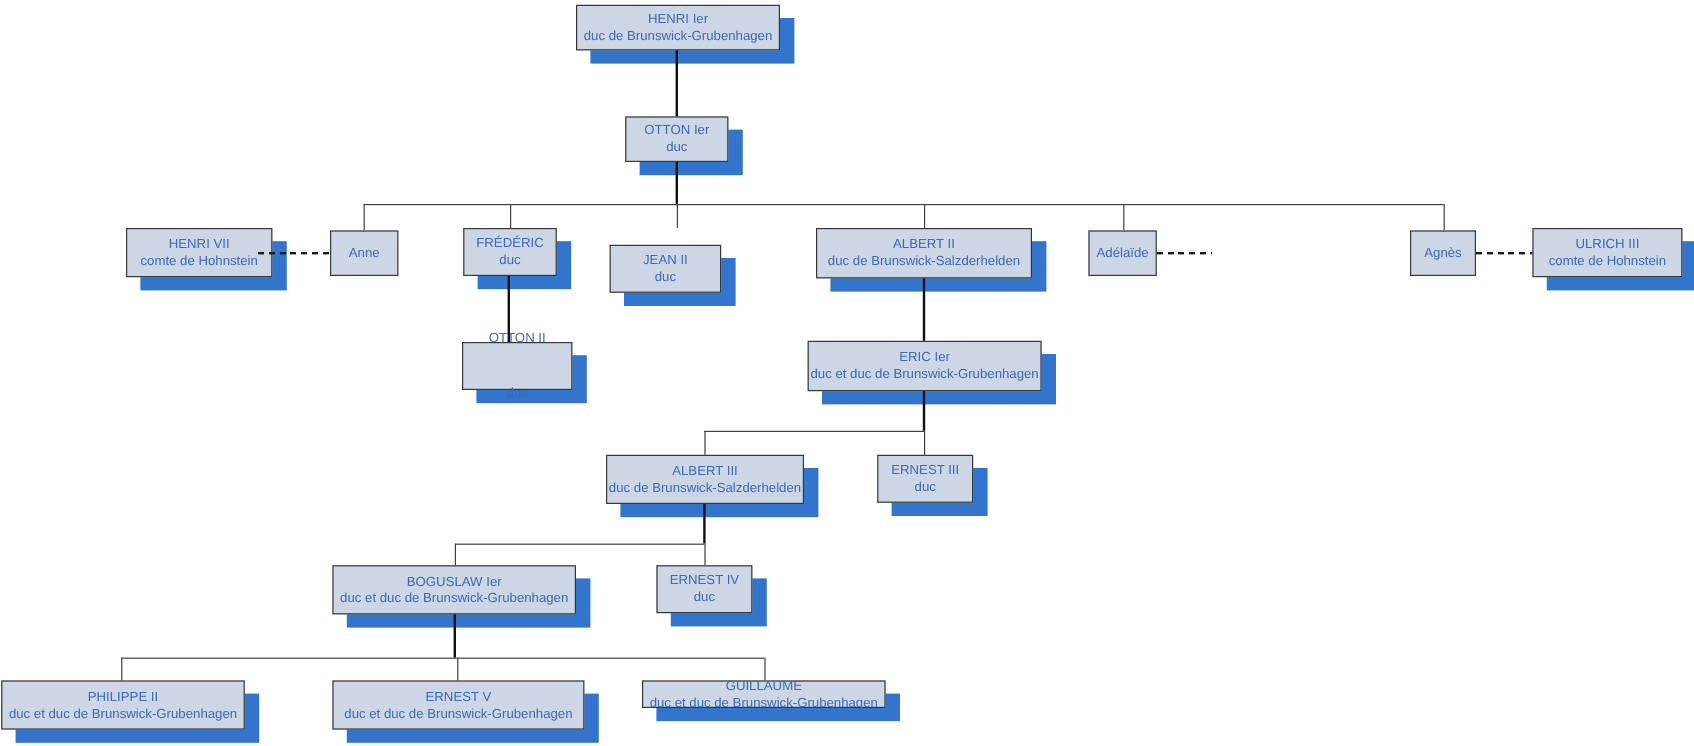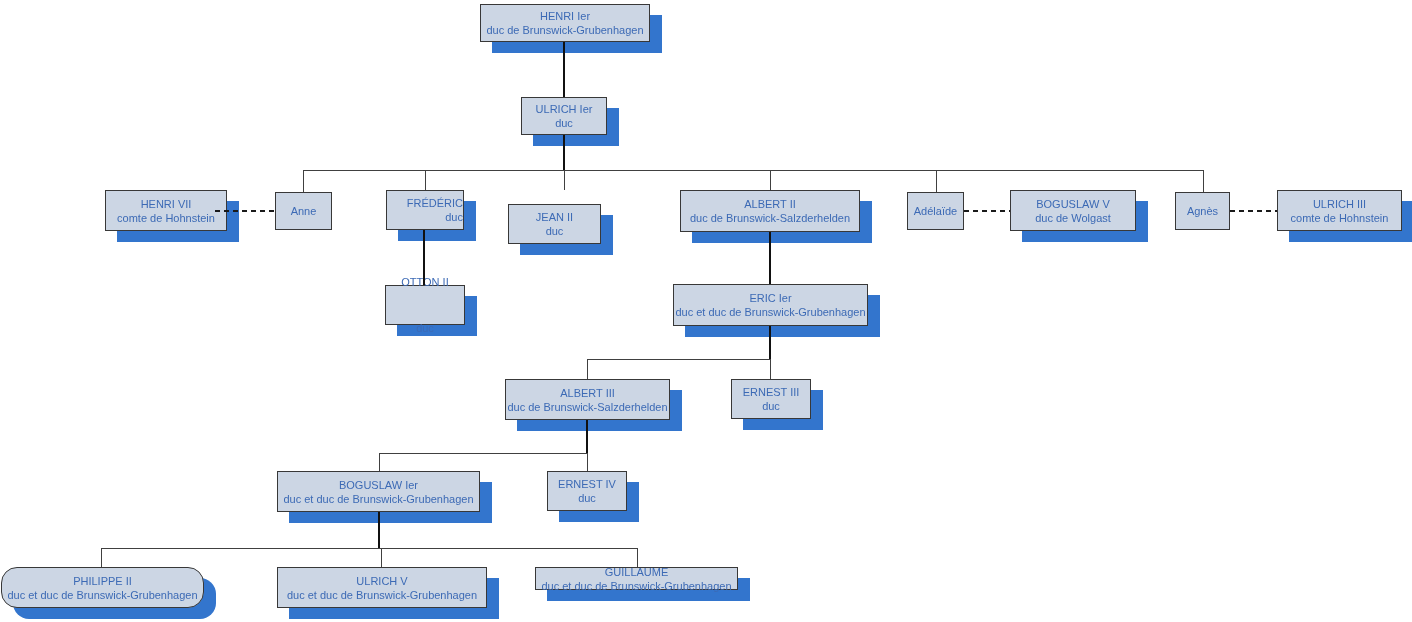--- a/index.html
+++ b/index.html
@@ -64,57 +64,53 @@
     <div class="line thick" style="left: 378px; top: 512px; width: 2px; height: 36px;"></div>
     <div class="line thin" style="left: 101px; top: 547.5px; width: 536px; height: 1px;"></div>
     <div class="line thin" style="left: 100.5px; top: 548px; width: 1px; height: 19px;"></div>
     <div class="line thin" style="left: 380.5px; top: 548px; width: 1px; height: 19px;"></div>
     <div class="line thin" style="left: 636.5px; top: 548px; width: 1px; height: 19px;"></div>
     <div class="node has-shadow" style="left: 480px; top: 4px; width: 170px; height: 38px;">
       <div class="title">HENRI Ier</div>
       <div class="subtitle">duc de Brunswick-Grubenhagen</div>
     </div>
     <div class="node has-shadow" style="left: 521px; top: 97px; width: 86px; height: 38px;">
-      <div class="title">ULRICH Ier</div>
+      <div class="title">OTTON Ier</div>
       <div class="subtitle">duc</div>
     </div>
     <div class="node has-shadow" style="left: 105px; top: 190px; width: 122px; height: 41px;">
       <div class="title">HENRI VII</div>
       <div class="subtitle">comte de Hohnstein</div>
     </div>
     <div class="node" style="left: 275px; top: 192px; width: 57px; height: 38px;">
       <div class="title">Anne</div>
     </div>
-    <div class="node has-shadow" style="left: 386px; top: 190px; width: 78px; height: 40px; align-items: flex-end;">
+    <div class="node has-shadow" style="left: 386px; top: 190px; width: 78px; height: 40px;">
       <div class="title">FRÉDÉRIC</div>
       <div class="subtitle">duc</div>
     </div>
     <div class="node has-shadow" style="left: 508px; top: 204px; width: 93px; height: 40px;">
       <div class="title">JEAN II</div>
       <div class="subtitle">duc</div>
     </div>
     <div class="node has-shadow" style="left: 680px; top: 190px; width: 180px; height: 42px;">
       <div class="title">ALBERT II</div>
       <div class="subtitle">duc de Brunswick-Salzderhelden</div>
     </div>
     <div class="node" style="left: 907px; top: 192px; width: 57px; height: 38px;">
       <div class="title">Adélaïde</div>
     </div>
-    <div class="node has-shadow" style="left: 1010px; top: 190px; width: 126px; height: 41px;">
-      <div class="title">BOGUSLAW V</div>
-      <div class="subtitle">duc de Wolgast</div>
-    </div>
     <div class="node" style="left: 1175px; top: 192px; width: 55px; height: 38px;">
       <div class="title">Agnès</div>
     </div>
     <div class="node has-shadow" style="left: 1277px; top: 190px; width: 125px; height: 41px;">
       <div class="title">ULRICH III</div>
       <div class="subtitle">comte de Hohnstein</div>
     </div>
-    <div class="node has-shadow" style="left: 385px; top: 285px; width: 80px; height: 40px; gap: 32px;">
+    <div class="node has-shadow" style="left: 385px; top: 285px; width: 92px; height: 40px; gap: 32px;">
       <div class="title">OTTON II</div>
       <div class="subtitle">duc</div>
     </div>
     <div class="node has-shadow" style="left: 673px; top: 284px; width: 195px; height: 42px;">
       <div class="title">ERIC Ier</div>
       <div class="subtitle">duc et duc de Brunswick-Grubenhagen</div>
     </div>
     <div class="node has-shadow" style="left: 505px; top: 379px; width: 165px; height: 41px;">
       <div class="title">ALBERT III</div>
       <div class="subtitle">duc de Brunswick-Salzderhelden</div>
@@ -124,25 +120,25 @@
       <div class="subtitle">duc</div>
     </div>
     <div class="node has-shadow" style="left: 277px; top: 471px; width: 203px; height: 41px;">
       <div class="title">BOGUSLAW Ier</div>
       <div class="subtitle">duc et duc de Brunswick-Grubenhagen</div>
     </div>
     <div class="node has-shadow" style="left: 547px; top: 471px; width: 80px; height: 40px;">
       <div class="title">ERNEST IV</div>
       <div class="subtitle">duc</div>
     </div>
-    <div class="node has-shadow" style="left: 1px; top: 567px; width: 203px; height: 41px; border-radius: 16px;">
+    <div class="node has-shadow" style="left: 1px; top: 567px; width: 203px; height: 41px;">
       <div class="title">PHILIPPE II</div>
       <div class="subtitle">duc et duc de Brunswick-Grubenhagen</div>
     </div>
     <div class="node has-shadow" style="left: 277px; top: 567px; width: 210px; height: 41px;">
-      <div class="title">ULRICH V</div>
+      <div class="title">ERNEST V</div>
       <div class="subtitle">duc et duc de Brunswick-Grubenhagen</div>
     </div>
     <div class="node has-shadow" style="left: 535px; top: 567px; width: 203px; height: 23px;">
       <div class="title">GUILLAUME</div>
       <div class="subtitle">duc et duc de Brunswick-Grubenhagen</div>
     </div>
   </div>
 
 </body></html>

